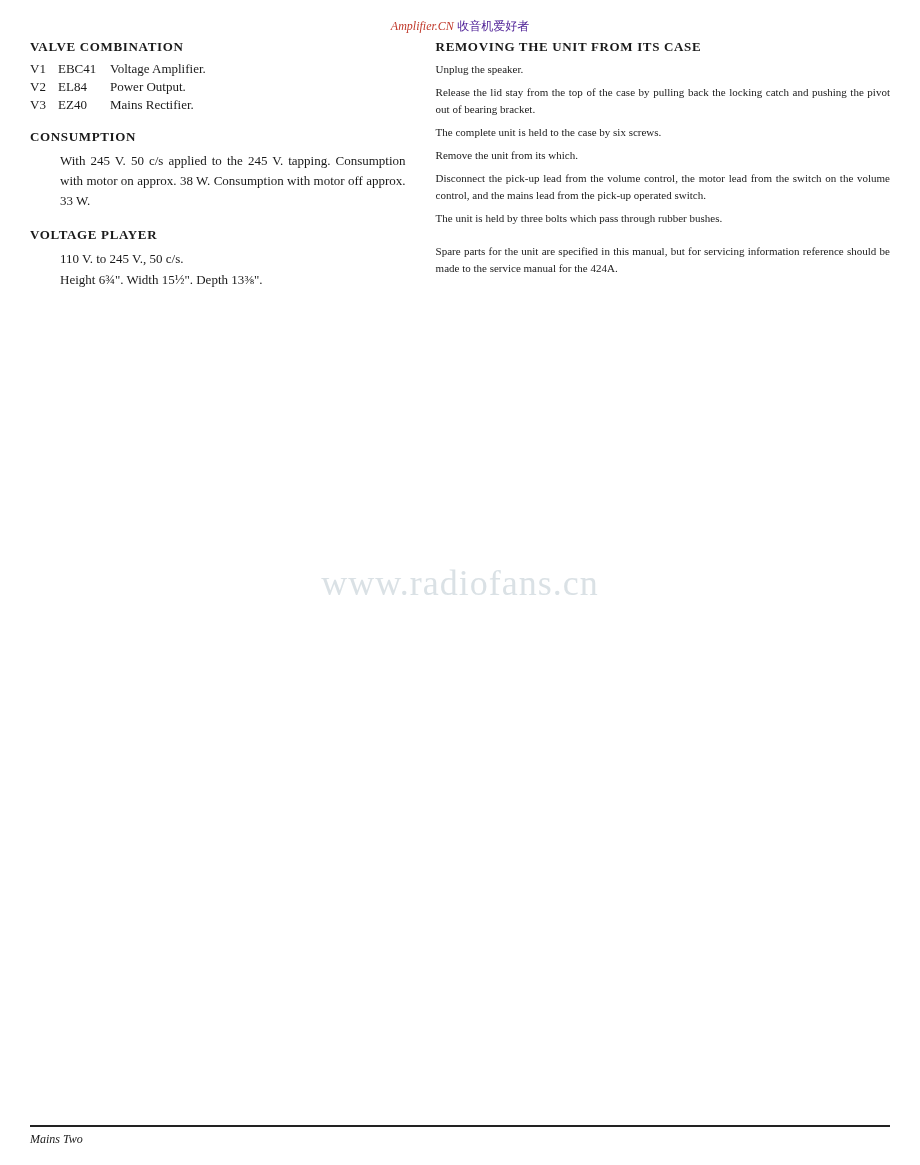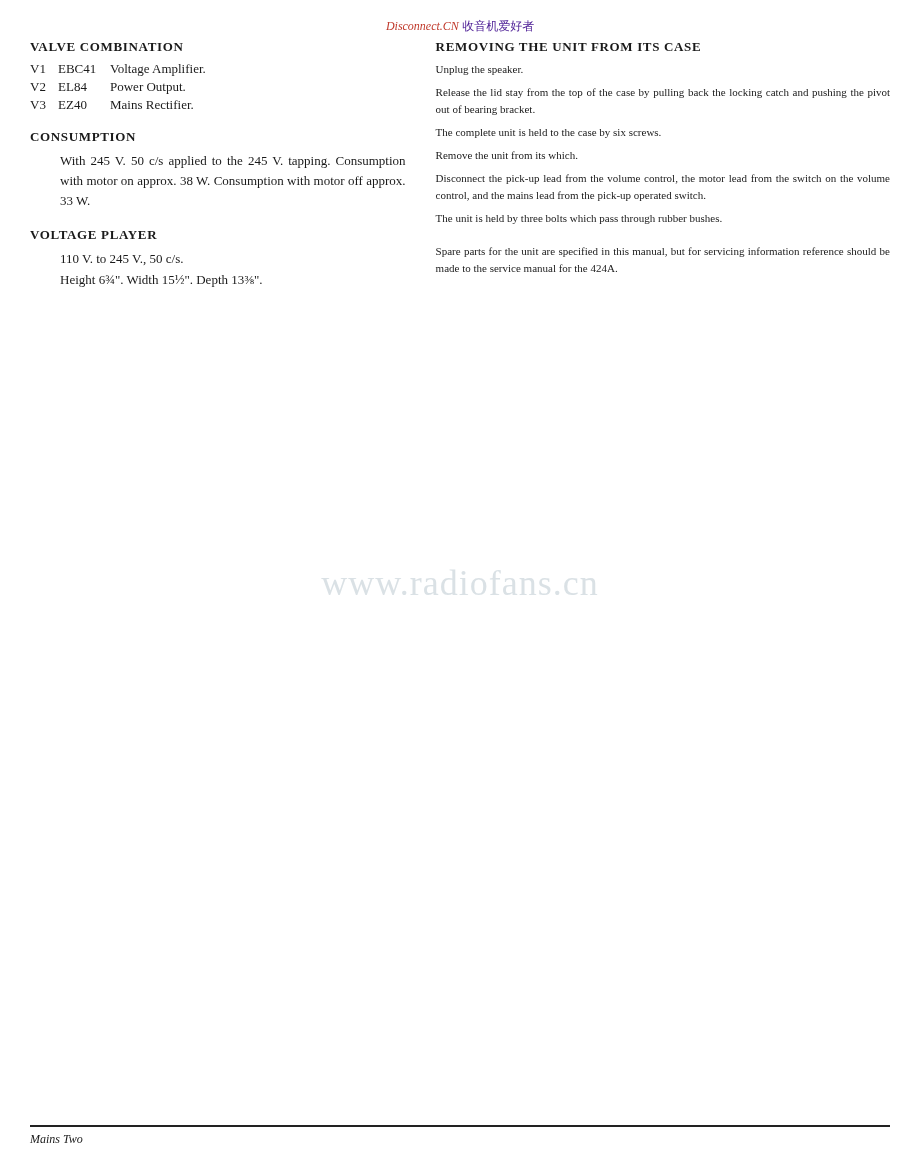--- a/index.html
+++ b/index.html
@@ -38,21 +38,20 @@
 
     .site-header .site-tagline {
       color: #4c1d95;
       font-size: 12px;
     }
 
     .two-col {
       display: flex;
       gap: 0;
       width: 100%;
-      justify-content: space-between;
     }
 
     .left-col {
       width: 46%;
       padding-right: 20px;
     }
 
     .right-col {
       width: 54%;
       padding-left: 10px;
@@ -146,21 +145,21 @@
       font-size: 12px;
       font-style: italic;
     }
   </style>
 </head>
 <body>
 
 <div class="page">
 
   <div class="site-header">
-    <span class="site-url">Disconnect.CN</span>
+    <span class="site-url">Amplifier.CN</span>
     <span class="site-tagline">收音机爱好者</span>
   </div>
 
   <div class="two-col">
 
     <div class="left-col">
 
       <div class="section-title">VALVE  COMBINATION</div>
       <div class="valve-table">
 

